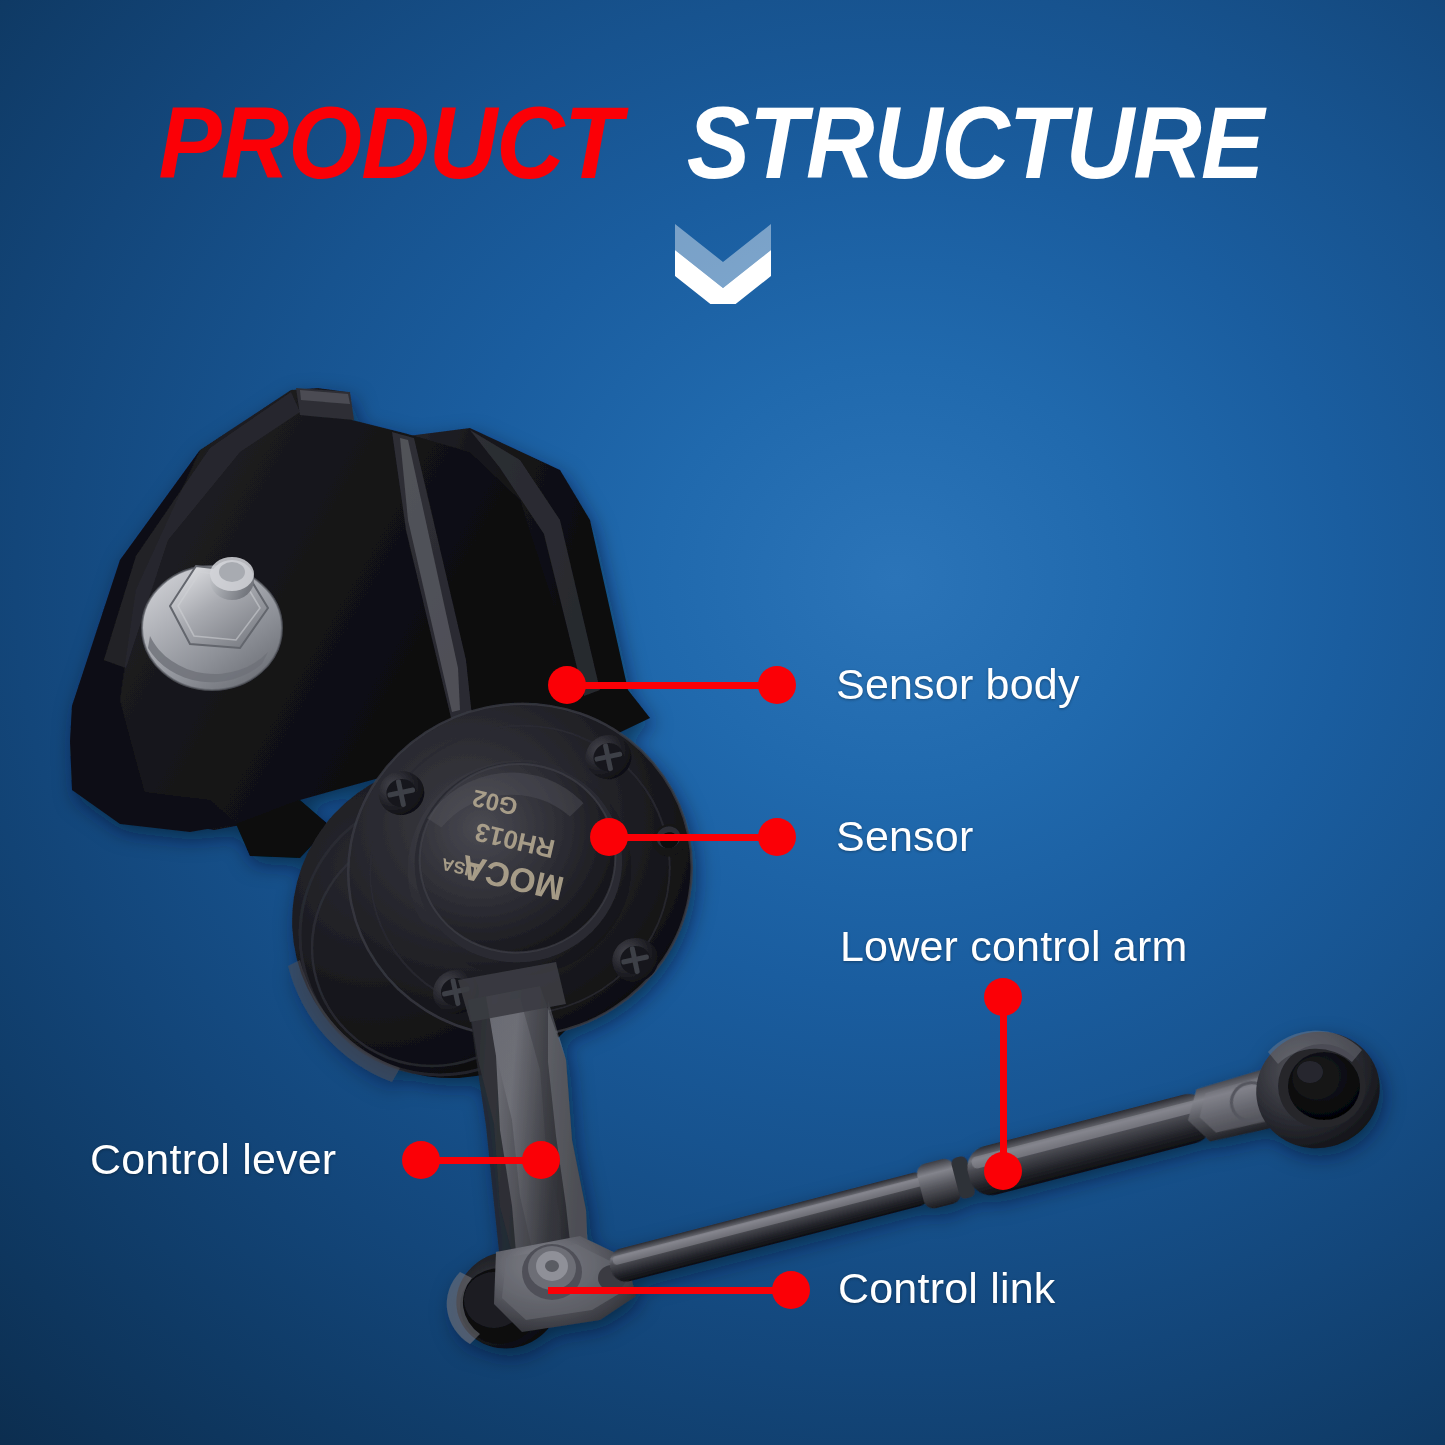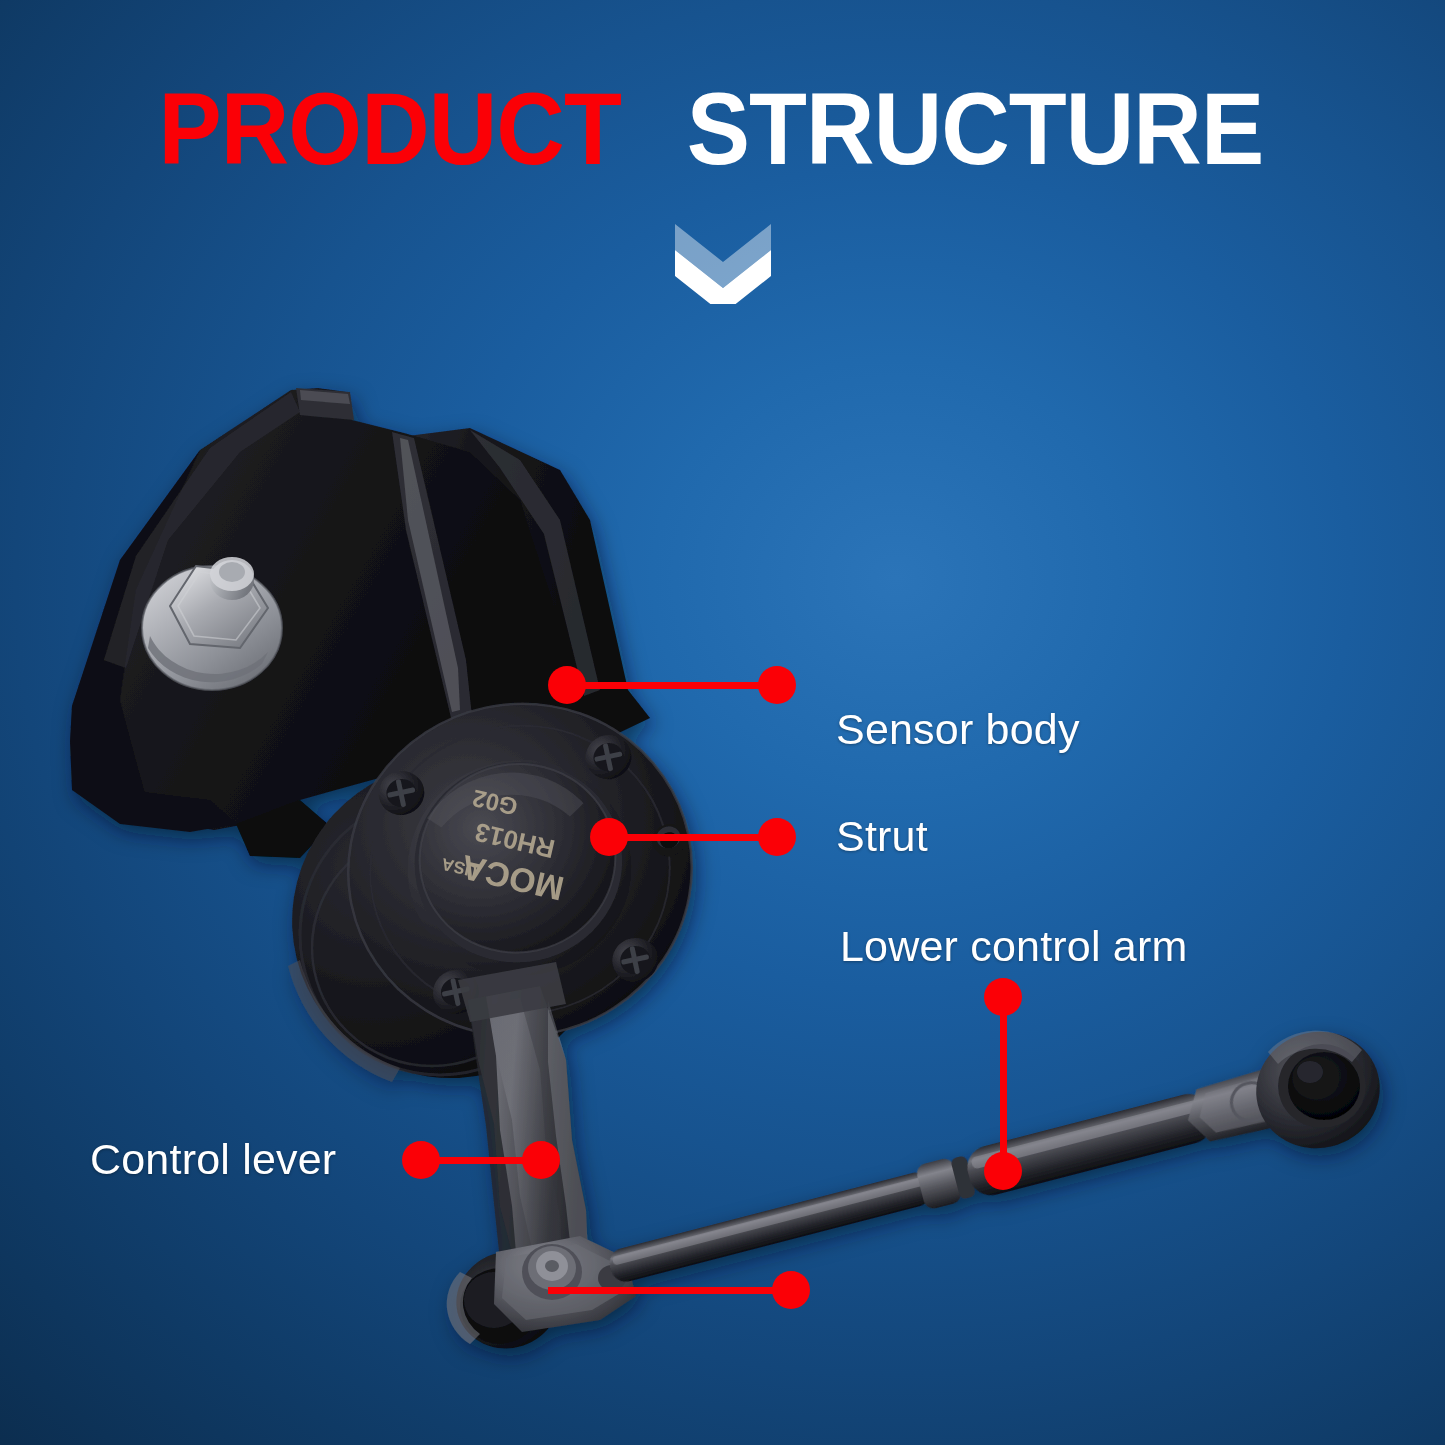--- a/index.html
+++ b/index.html
@@ -21,23 +21,24 @@
         #13467a 58%,
         #0f3a65 72%,
         #0c2e50 86%,
         #0a2442 100%);
     overflow:hidden;
   }
 
   
   .title-wrap {
     position:absolute;
-    top:78px; left:0; width:1426px;
+    top:92px; left:0; width:1426px;
     text-align:center;
     white-space:nowrap;
+    font-style:italic;
   }
   .title-word {
     display:inline-block;
     font-family:"Liberation Sans Narrow","Liberation Sans", sans-serif;
     font-weight:bold;
     font-size:102px;
     line-height:1;
     letter-spacing:-1px;
     transform:scaleX(0.93);
     transform-origin:center;
@@ -366,41 +367,42 @@
                A 52,48 0 0 0 1278,1064 Z" fill="#7b7c84" opacity="0.45"></path>
 
     </g>
   </svg>
 
   <div class="leader">
     <div class="leader-line horiz" style="left:566px; top:682px; width:212px;"></div>
     <div class="leader-dot" style="left:548px; top:666px; width:38px; height:38px;"></div>
     <div class="leader-dot" style="left:758px; top:666px; width:38px; height:38px;"></div>
   </div>
-  <div class="callout-label" style="left:836px; top:663px;margin-top:45px;">Sensor body</div>
+  <div class="callout-label" style="left:836px; top:663px;">Sensor body</div>
 
   <div class="leader">
     <div class="leader-line horiz" style="left:608px; top:834px; width:170px;"></div>
     <div class="leader-dot" style="left:590px; top:818px; width:38px; height:38px;"></div>
     <div class="leader-dot" style="left:758px; top:818px; width:38px; height:38px;"></div>
   </div>
-  <div class="callout-label" style="left:836px; top:815px;">Strut</div>
+  <div class="callout-label" style="left:836px; top:815px;">Sensor</div>
 
   <div class="leader">
     <div class="leader-line vert" style="left:1000px; top:996px; height:178px;"></div>
     <div class="leader-dot" style="left:984px; top:978px; width:38px; height:38px;"></div>
     <div class="leader-dot" style="left:984px; top:1152px; width:38px; height:38px;"></div>
   </div>
   <div class="callout-label" style="left:840px; top:925px;text-align:center;">Lower control arm</div>
 
   <div class="leader">
     <div class="leader-line horiz" style="left:420px; top:1157px; width:120px;"></div>
     <div class="leader-dot" style="left:402px; top:1141px; width:38px; height:38px;"></div>
     <div class="leader-dot" style="left:522px; top:1141px; width:38px; height:38px;"></div>
   </div>
   <div class="callout-label" style="left:90px; top:1138px;">Control lever</div>
 
   <div class="leader">
     <div class="leader-line horiz" style="left:548px; top:1287px; width:244px;"></div>
     <div class="leader-dot" style="left:772px; top:1271px; width:38px; height:38px;"></div>
   </div>
+  <div class="callout-label" style="left:838px; top:1267px;">Control link</div>
 
 </div>
 
 </body></html>

